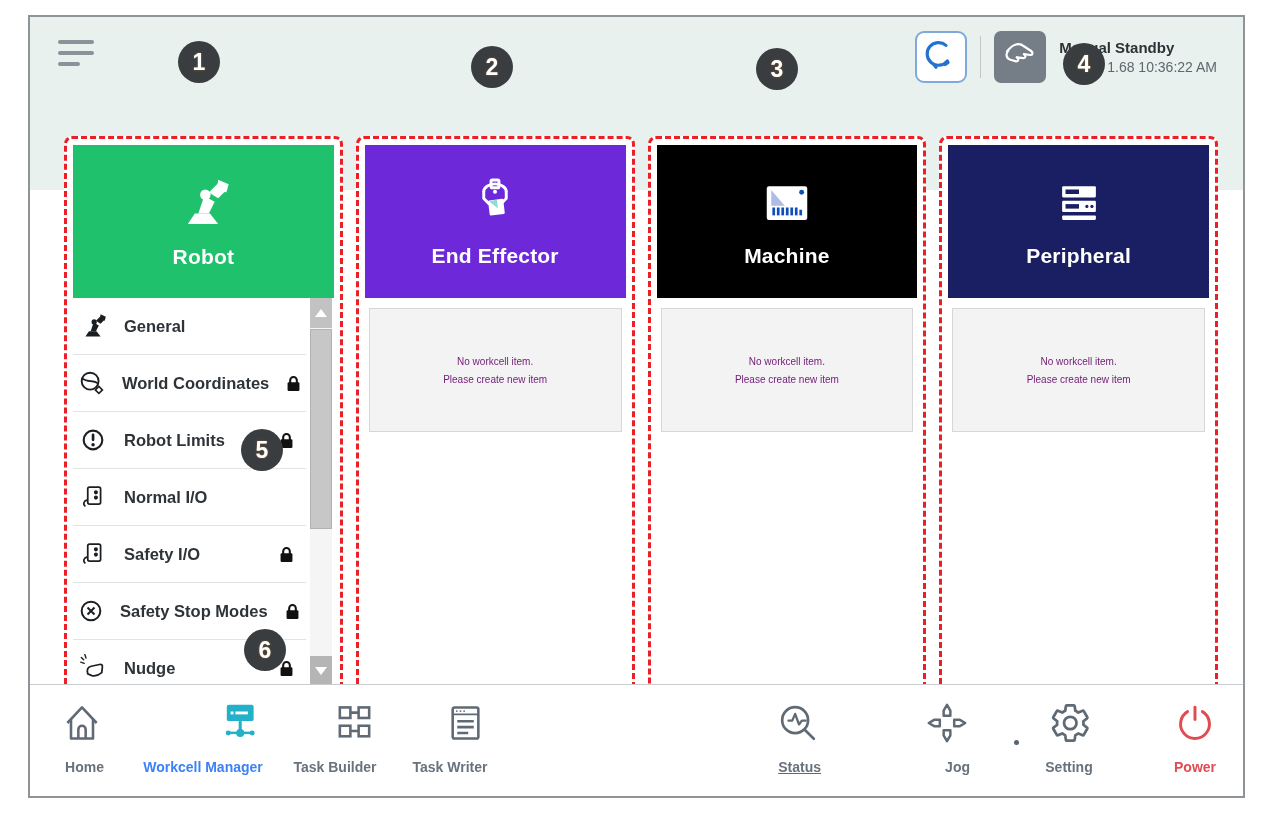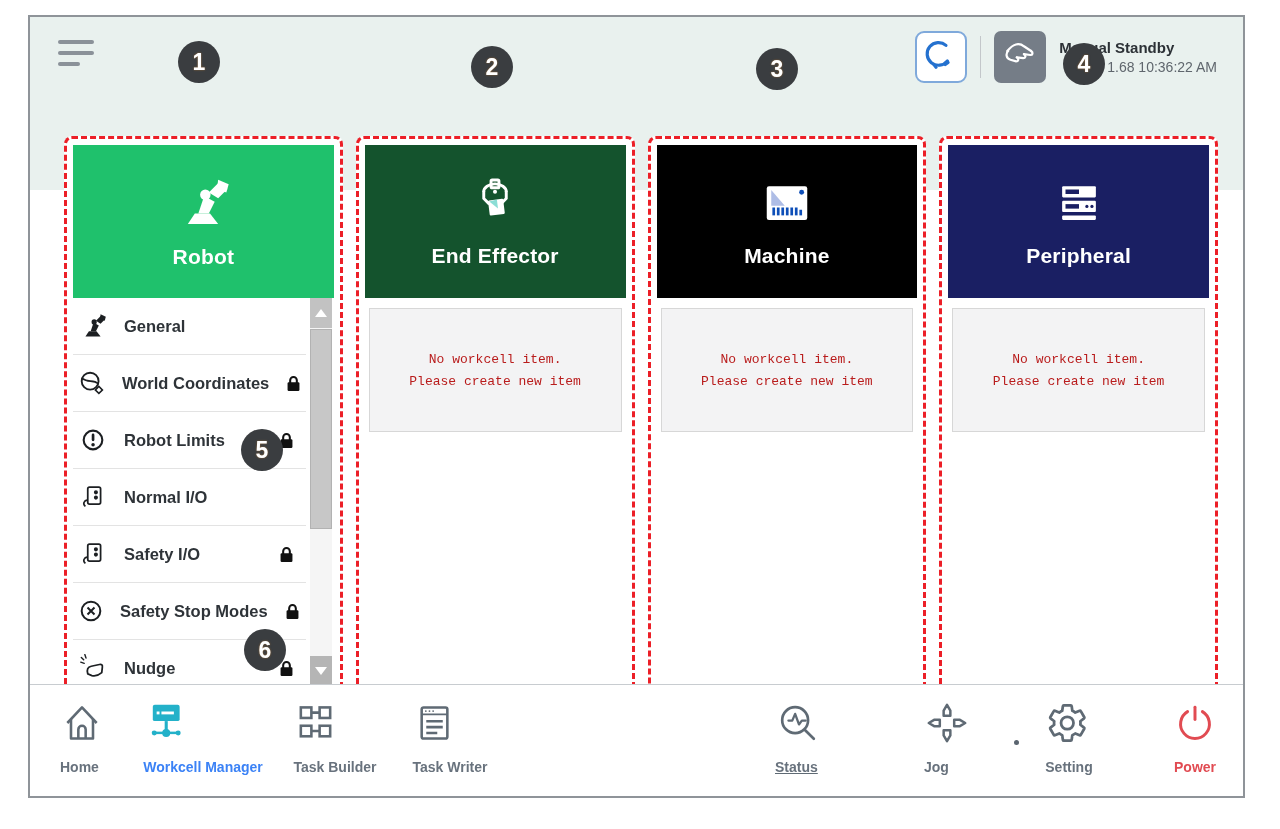--- a/index.html
+++ b/index.html
@@ -32,21 +32,21 @@
             display:flex; flex-direction:column; position:relative; }
   .col-header { height:153px; color:#ffffff; display:flex; flex-direction:column; align-items:center;
                 justify-content:center; gap:14px; cursor:pointer; }
   .col-label { font-size:21px; font-weight:700; letter-spacing:.2px; }
   .col-icon { display:flex; }
 
   .col-body { flex:1; position:relative; overflow:hidden; background:#ffffff; }
 
   .empty-box { margin:10px 4px; height:124px; background:#f3f3f4; border:1px solid #d7d7d7;
                display:flex; flex-direction:column; align-items:center; justify-content:center; gap:7px; }
-  .empty-box span { font-size:13px; color:#b91c1c;font-family:Liberation Mono, monospace; }
+  .empty-box span { font-size:10px; color:#701a75; }
 
   .col-footer { height:34px; background:#eaeaea; border-radius:2px; display:flex; align-items:center;
                 justify-content:center; cursor:pointer; }
   .plus { color:#1b75c9; font-size:25px; font-weight:700; line-height:1; }
 
   
   .menu-list { list-style:none; position:absolute; left:0; top:0; right:28px; }
   .menu-item { height:57px; display:flex; align-items:center; gap:15px; padding:0 10px 0 4px;
                border-bottom:1px solid #e3e3e3; cursor:pointer; color:#1f2428; }
   .mi-icon { width:32px; display:flex; justify-content:center; color:#1c1f22; }
@@ -66,21 +66,21 @@
   .badge { position:absolute; width:42px; height:42px; border-radius:50%; background:#3a3d40;
            color:#ffffff; font-size:23px; font-weight:700; display:flex; align-items:center;
            justify-content:center; z-index:20; text-shadow:0 0 2px rgba(230,140,40,.55); }
   .b1 { left:148px; top:24px; } .b2 { left:441px; top:29px; } .b3 { left:726px; top:31px; }
   .b4 { left:1033px; top:26px; } .b5 { left:211px; top:412px; } .b6 { left:214px; top:612px; }
 
   
   .bottomnav { position:absolute; left:0; right:0; bottom:0; height:112px; background:#ffffff;
                border-top:1px solid #c8ccd0; z-index:4; }
   .nav-item { position:absolute; top:15px; transform:translateX(-50%); display:flex; flex-direction:column;
-              align-items:flex-start; gap:9px; cursor:pointer; color:#5f6a74; }
+              align-items:flex-end; gap:9px; cursor:pointer; color:#5f6a74; }
   .nav-label { font-size:14px; font-weight:700; color:#68727d; white-space:nowrap; }
   .ni-home { left:52px; } .ni-wm { left:173px; } .ni-tb { left:305px; } .ni-tw { left:420px; }
   .ni-status { left:768px;text-decoration:underline; } .ni-jog { left:917px; } .ni-setting { left:1039px; } .ni-power { left:1165px; }
   .nav-item.active { color:#23b1c9; } .nav-item.active .nav-label { color:#3b82f6; }
   .nav-item.power { color:#e14b52; } .nav-item.power .nav-label { color:#e14b52; }
   .nav-dot { position:absolute; left:984px; top:55px; width:5px; height:5px; border-radius:50%; background:#5b6570; }
 </style>
 </head>
 <body>
 
@@ -249,21 +249,21 @@
               <span class="tri-down"></span>
             </div>
         </div>
       </div>
       <footer class="col-footer">
         <span class="plus">+</span>
       </footer>
     </section>
 
     <section class="column">
-      <header class="col-header" style="background-color: #14532d;">
+      <header class="col-header" style="background-color: #6d28d9;">
         <span class="col-icon">
           <svg width="54" height="54" viewBox="0 0 48 48">
             <rect x="20.5" y="3.5" width="7" height="7" rx="1" fill="none" stroke="currentColor" stroke-width="2.6"></rect>
             <path d="M14 14 a10 7 0 0 1 20 0" fill="none" stroke="currentColor" stroke-width="2.6"></path>
             <path d="M14 13 v7 l5 5" fill="none" stroke="currentColor" stroke-width="2.6"></path>
             <path d="M34 13 v7 l-5 5" fill="none" stroke="currentColor" stroke-width="2.6"></path>
             <circle cx="24" cy="14" r="1.8" fill="currentColor"></circle>
             <rect x="18.5" y="21" width="13.5" height="13.5" rx="1" fill="currentColor" transform="rotate(-7 25 27.5)"></rect>
             <path d="M19.5 22 l7 7 v-8 z" fill="rgba(44,193,178,0.55)" transform="rotate(-7 25 27.5)"></path>
           </svg>

